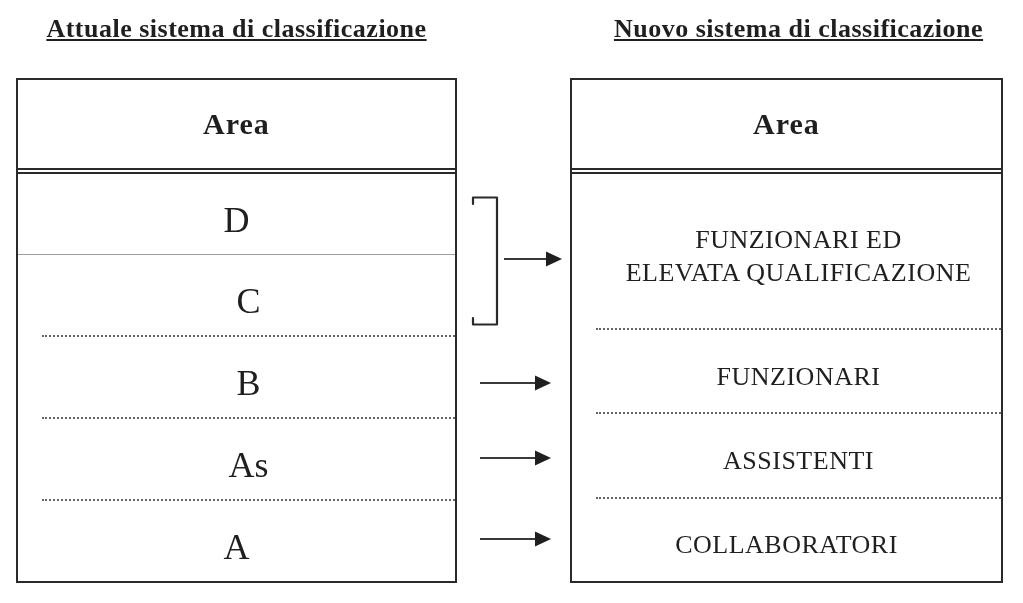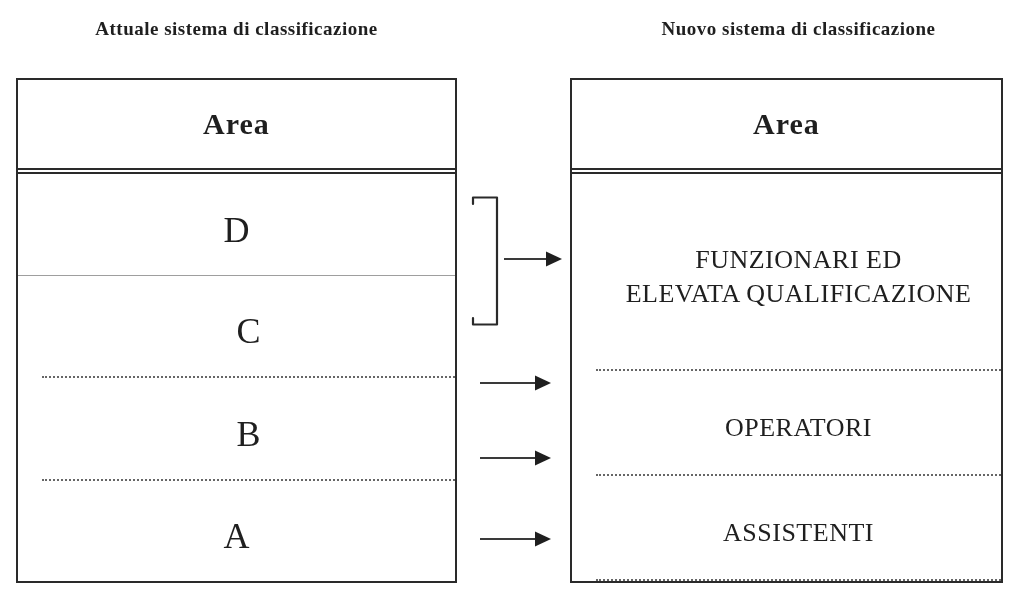--- a/index.html
+++ b/index.html
@@ -17,23 +17,24 @@
     overflow: hidden;
   }
   .col-title {
     position: absolute;
     top: 10px;
     height: 38px;
     display: flex;
     align-items: center;
     justify-content: center;
     font-weight: bold;
-    font-size: 19px;
+    font-size: 26px;
     letter-spacing: 0.5px;
     white-space: nowrap;
+    text-decoration: underline;
   }
   .left-title  { left: 16px;  width: 441px; }
   .right-title { left: 582px; width: 433px; }
 
   .tbl {
     position: absolute;
     top: 78px;
     height: 505px;
     box-sizing: border-box;
     border: 2px solid #2a2a2a;
@@ -87,29 +88,31 @@
 
   <div class="col-title left-title">Attuale sistema di classificazione</div>
 
   <div class="col-title right-title">Nuovo sistema di classificazione</div>
 
   <div class="tbl left-tbl">
     <div class="thead">Area</div>
     <div class="trow sep-light">D</div>
     <div class="trow sep-dot">C</div>
     <div class="trow sep-dot">B</div>
+    <div class="trow sep-dot">As</div>
     <div class="trow">A</div>
   </div>
 
   <div class="tbl right-tbl">
     <div class="thead">Area</div>
     <div class="trow tall sep-dot">FUNZIONARI ED
 ELEVATA QUALIFICAZIONE</div>
-    <div class="trow sep-dot">OPERATORI</div>
+    <div class="trow sep-dot">FUNZIONARI</div>
     <div class="trow sep-dot">ASSISTENTI</div>
+    <div class="trow">COLLABORATORI</div>
   </div>
 
   <svg class="connectors" width="1023" height="603" viewBox="0 0 1023 603">
 
     <path d="M 473 204 L 473 197.5 L 497 197.5 L 497 324.5 L 473 324.5 L 473 318" fill="none" stroke="#2a2a2a" stroke-width="2.2" stroke-linecap="round" stroke-linejoin="round"></path>
 
     <line x1="504" y1="259" x2="548" y2="259" stroke="#3a3a3a" stroke-width="2.2"></line>
     <polygon points="546,251.5 562,259 546,266.5" fill="#1f1f1f"></polygon>
 
     <line x1="480" y1="383" x2="537" y2="383" stroke="#3a3a3a" stroke-width="2.2"></line>

